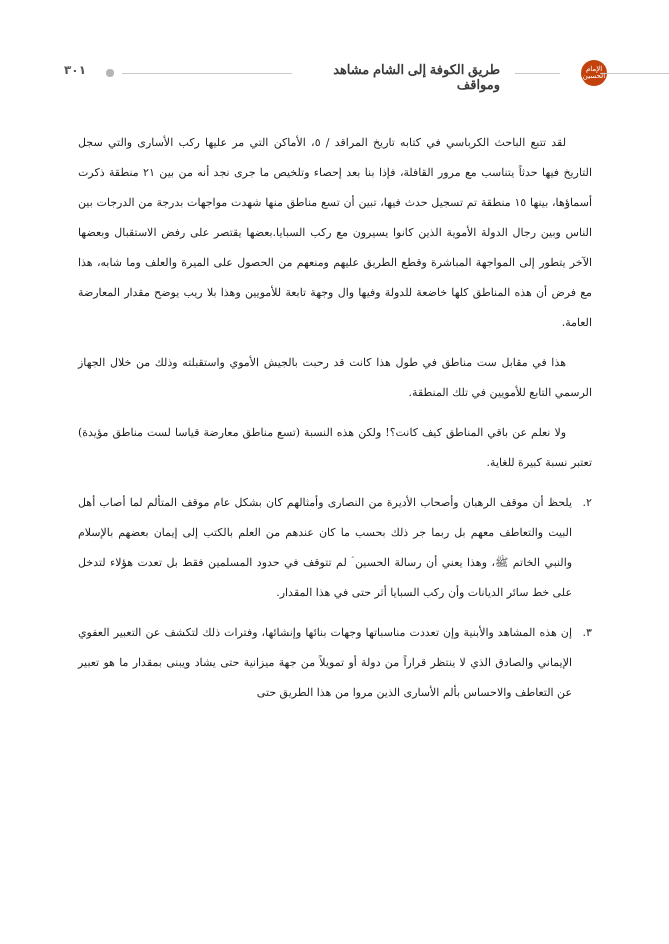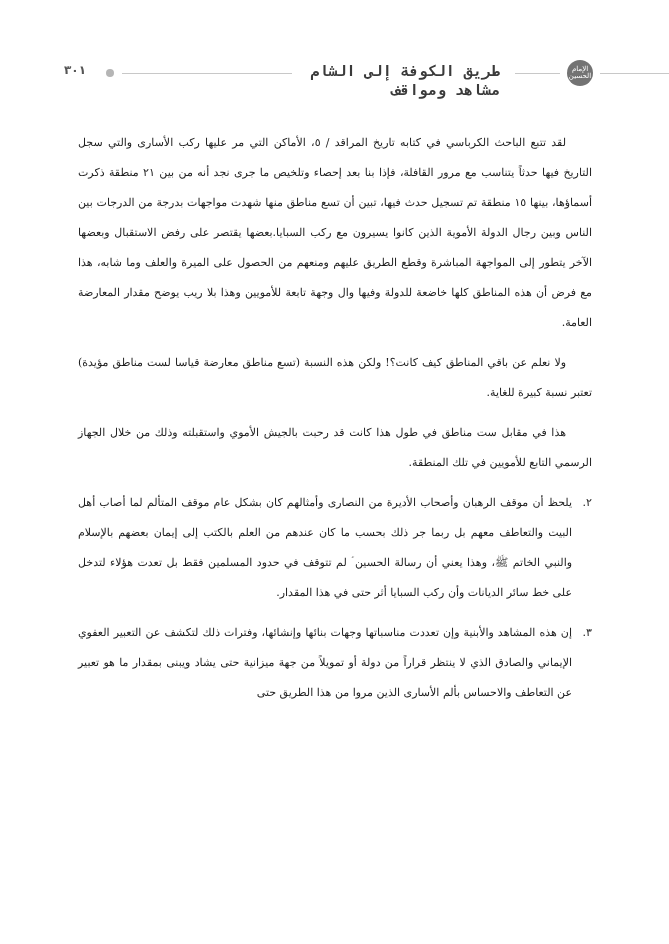--- a/index.html
+++ b/index.html
@@ -9,25 +9,25 @@
     }
     .header { position: absolute; top: 58px; left: 0; width: 602px; height: 30px; }
     .hline { position: absolute; top: 15px; height: 1px; background: #c8c8c8; }
     .page-num {
       position: absolute; left: 64px; top: 5px; font-family: "DejaVu Sans", sans-serif;
       font-weight: bold; font-size: 12px; color: #555; direction: rtl;
     }
     .dot { position: absolute; left: 106px; top: 11px; width: 8px; height: 8px; border-radius: 50%; background: #b5b5b5; }
     .running-title {
       position: absolute; left: 300px; width: 200px; top: 4px; text-align: right; direction: rtl;
-      font-family: Liberation Mono, monospace; font-weight: bold; font-size: 15px; color: #3a3a3a;
+      font-family: Liberation Sans, sans-serif; font-weight: bold; font-size: 13px; color: #3a3a3a;
     }
     .emblem {
-      position: absolute; left: 567px; top: 2px; width: 26px; height: 26px; border-radius: 50%;
-      background: #737373; display: flex; align-items: center; justify-content: center;
+      position: absolute; left: 581px; top: 2px; width: 26px; height: 26px; border-radius: 50%;
+      background: #c2410c; display: flex; align-items: center; justify-content: center;
     }
     .emblem span { color: #fff; font-size: 7px; line-height: 7px; font-family: "DejaVu Sans", sans-serif; text-align: center; direction: rtl; }
     .content {
       position: absolute; top: 128px; left: 78px; width: 514px; direction: rtl; text-align: justify;
       font-size: 11px; line-height: 30px;
     }
     .content p { margin: 0 0 10px 0; text-indent: 26px; text-align-last: right; }
     .content .li { margin: 0 0 10px 0; padding-right: 20px; position: relative; text-align-last: right; }
     .content .li .num { position: absolute; right: 0; top: 0; }
   </style>
@@ -41,22 +41,22 @@
   <span class="running-title">طريق الكوفة إلى الشام مشاهد ومواقف</span>
   <div class="hline" style="left:515px;width:45px;"></div>
   <div class="emblem">
     <span>الإمام الحسين</span>
   </div>
   <div class="hline" style="left:600px;width:69px;"></div>
 </div>
 
 <div class="content">
   <p>لقد تتبع الباحث الكرباسي في كتابه تاريخ المراقد / ٥، الأماكن التي مر عليها ركب الأسارى والتي سجل التاريخ فيها حدثاً يتناسب مع مرور القافلة، فإذا بنا بعد إحصاء وتلخيص ما جرى نجد أنه من بين ٢١ منطقة ذكرت أسماؤها، بينها ١٥ منطقة تم تسجيل حدث فيها، تبين أن تسع مناطق منها شهدت مواجهات بدرجة من الدرجات بين الناس وبين رجال الدولة الأموية الذين كانوا يسيرون مع ركب السبايا.بعضها يقتصر على رفض الاستقبال وبعضها الآخر يتطور إلى المواجهة المباشرة وقطع الطريق عليهم ومنعهم من الحصول على الميرة والعلف وما شابه، هذا مع فرض أن هذه المناطق كلها خاضعة للدولة وفيها وال وجهة تابعة للأمويين وهذا بلا ريب يوضح مقدار المعارضة العامة.</p>
+  <p>هذا في مقابل ست مناطق في طول هذا كانت قد رحبت بالجيش الأموي واستقبلته وذلك من خلال الجهاز الرسمي التابع للأمويين في تلك المنطقة.</p>
   <p>ولا نعلم عن باقي المناطق كيف كانت؟! ولكن هذه النسبة (تسع مناطق معارضة قياسا لست مناطق مؤيدة) تعتبر نسبة كبيرة للغاية.</p>
-  <p>هذا في مقابل ست مناطق في طول هذا كانت قد رحبت بالجيش الأموي واستقبلته وذلك من خلال الجهاز الرسمي التابع للأمويين في تلك المنطقة.</p>
   <div class="li">
     <span class="num">٢.</span>
     <span>يلحظ أن موقف الرهبان وأصحاب الأديرة من النصارى وأمثالهم كان بشكل عام موقف المتألم لما أصاب أهل البيت والتعاطف معهم بل ربما جر ذلك بحسب ما كان عندهم من العلم بالكتب إلى إيمان بعضهم بالإسلام والنبي الخاتم ﷺ، وهذا يعني أن رسالة الحسين ؑ لم تتوقف في حدود المسلمين فقط بل تعدت هؤلاء لتدخل على خط سائر الديانات وأن ركب السبايا أثر حتى في هذا المقدار.</span>
   </div>
   <div class="li">
     <span class="num">٣.</span>
     <span>إن هذه المشاهد والأبنية وإن تعددت مناسباتها وجهات بنائها وإنشائها، وفترات ذلك لتكشف عن التعبير العفوي الإيماني والصادق الذي لا ينتظر قراراً من دولة أو تمويلاً من جهة ميزانية حتى يشاد ويبنى بمقدار ما هو تعبير عن التعاطف والاحساس بألم الأسارى الذين مروا من هذا الطريق حتى</span>
   </div>
 </div>
 

